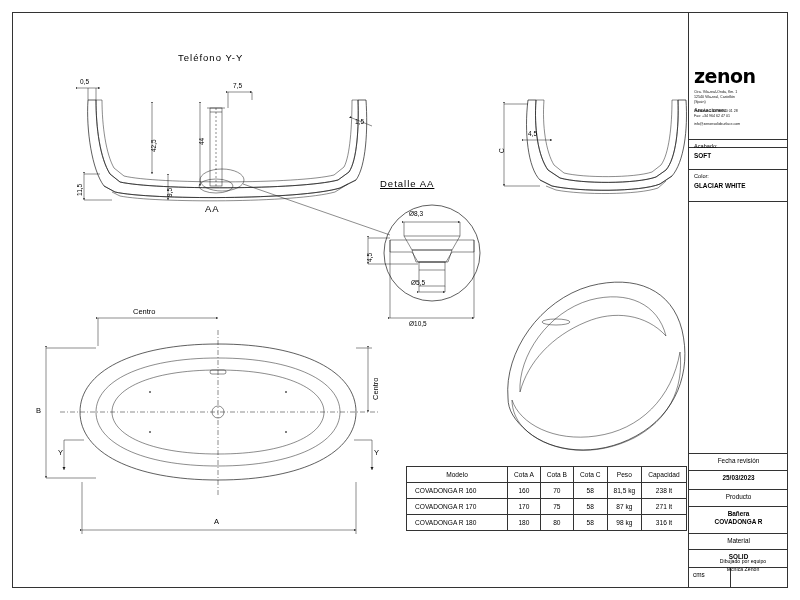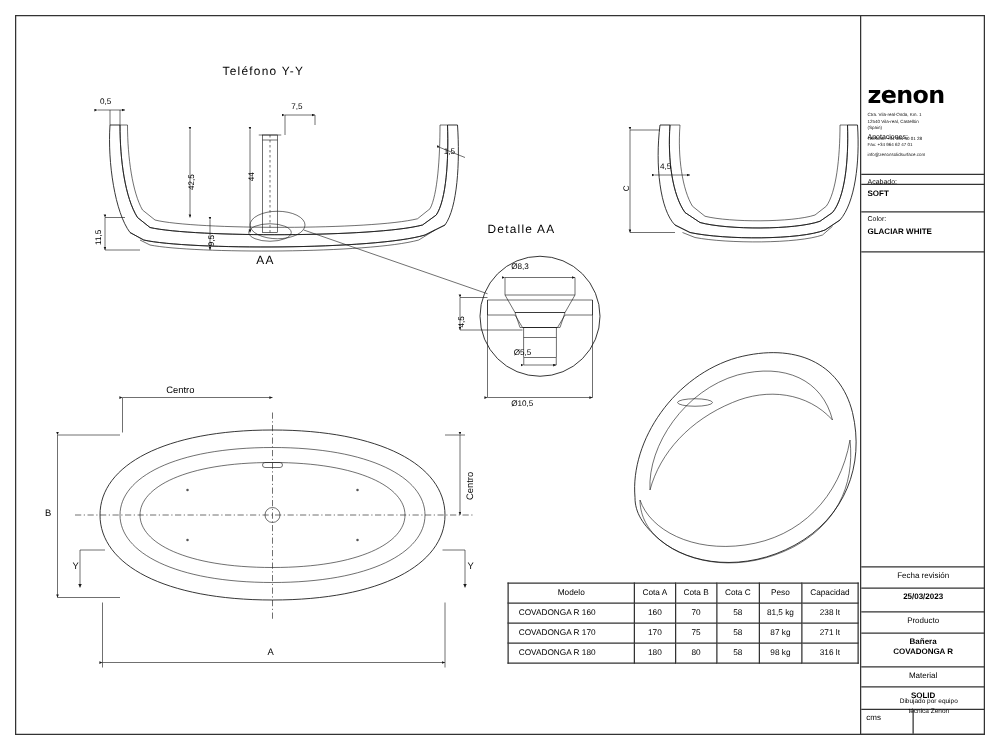--- a/index.html
+++ b/index.html
@@ -313,21 +313,21 @@
            C692,372 676,414 636,436 C596,458 552,452 528,432 C514,420 508,410 508,398 Z"></path>
       <path class="thin" fill="url(#gIso2)" d="M512,400 C520,424 554,442 596,436 C640,430 672,398 680,352
            C684,390 668,420 634,438 C594,458 552,452 528,432 C516,422 512,410 512,400 Z"></path>
       <path class="thin" fill="#f2f2f2" d="M520,392 C518,356 548,312 590,300 C628,290 658,304 666,336
            C646,314 614,310 586,322 C552,336 528,362 520,392 Z"></path>
       <ellipse class="thin" cx="556" cy="322" rx="14" ry="3" fill="#c8c8c8"></ellipse>
     </g>
   </svg>
 
   <div class="lbl big" style="left:178px; top:52px;">Teléfono Y-Y</div>
-  <div class="lbl big" style="left:390px; top:178px;">Detalle AA</div>
+  <div class="lbl big" style="left:380px; top:178px;text-decoration:underline;">Detalle AA</div>
   <div class="lbl big" style="left:205px; top:203px;">AA</div>
 
   <div class="lbl dim" style="left:80px; top:78px;">0,5</div>
   <div class="lbl dim" style="left:233px; top:82px;">7,5</div>
   <div class="lbl dim" style="left:355px; top:118px;">1,5</div>
   <div class="lbl dim rot90" style="left:150px; top:152px;">42,5</div>
   <div class="lbl dim rot90" style="left:198px; top:145px;">44</div>
   <div class="lbl dim rot90" style="left:76px; top:196px;">11,5</div>
   <div class="lbl dim rot90" style="left:166px; top:197px;">9,5</div>
 

